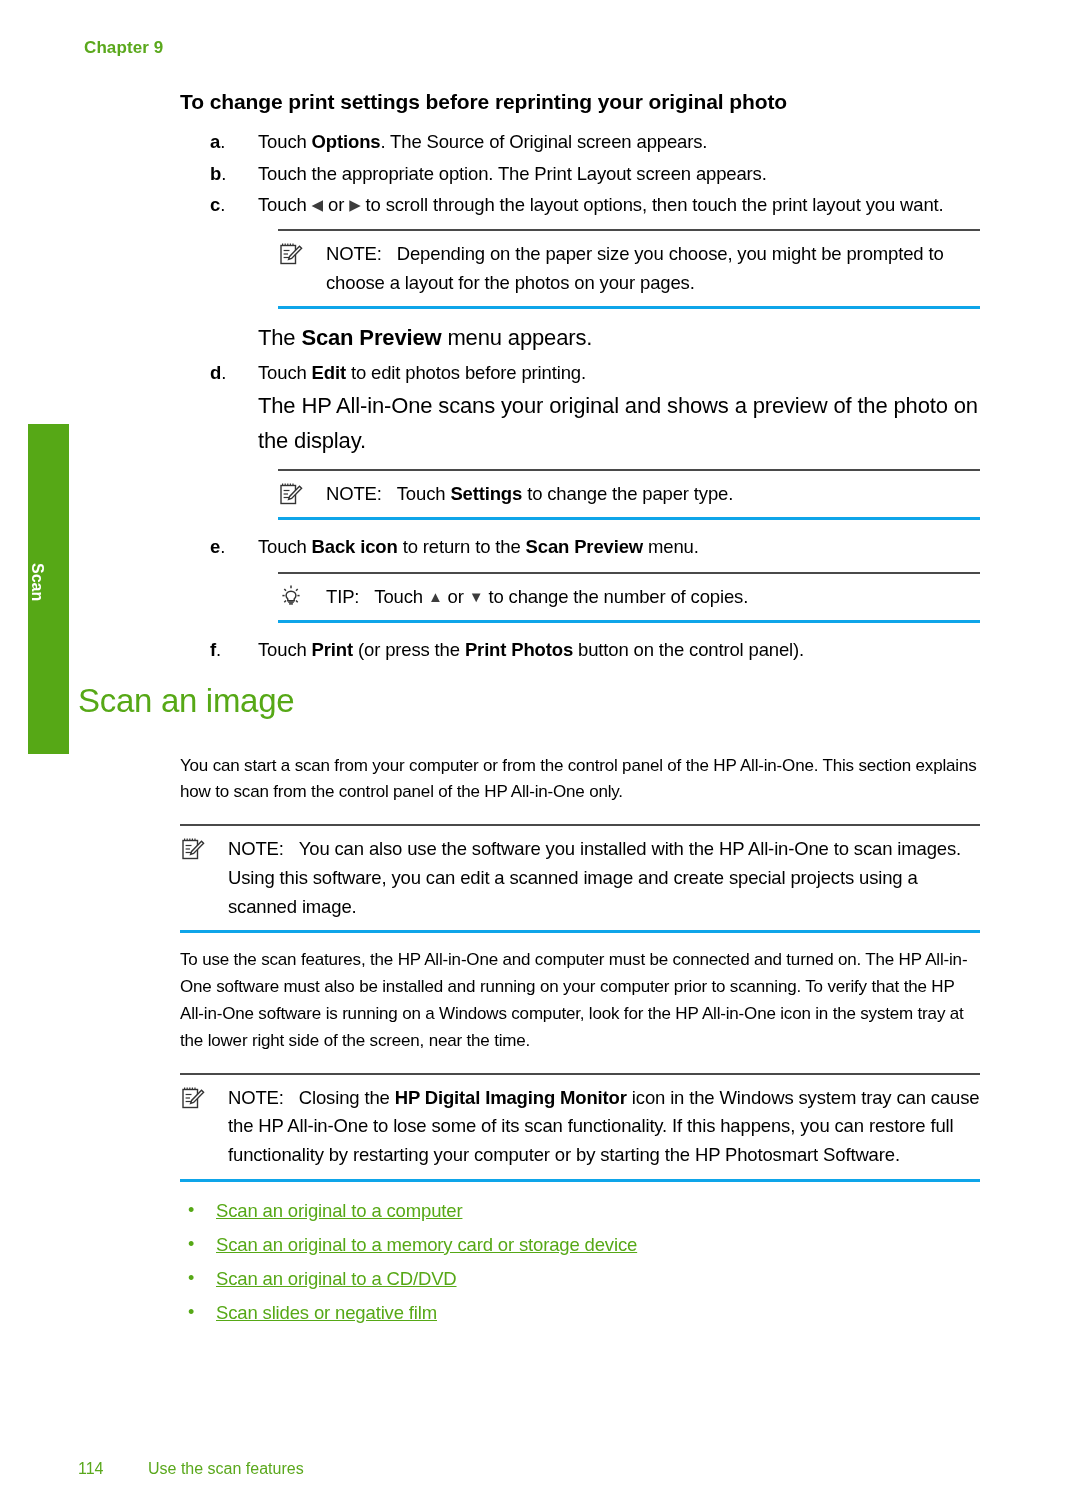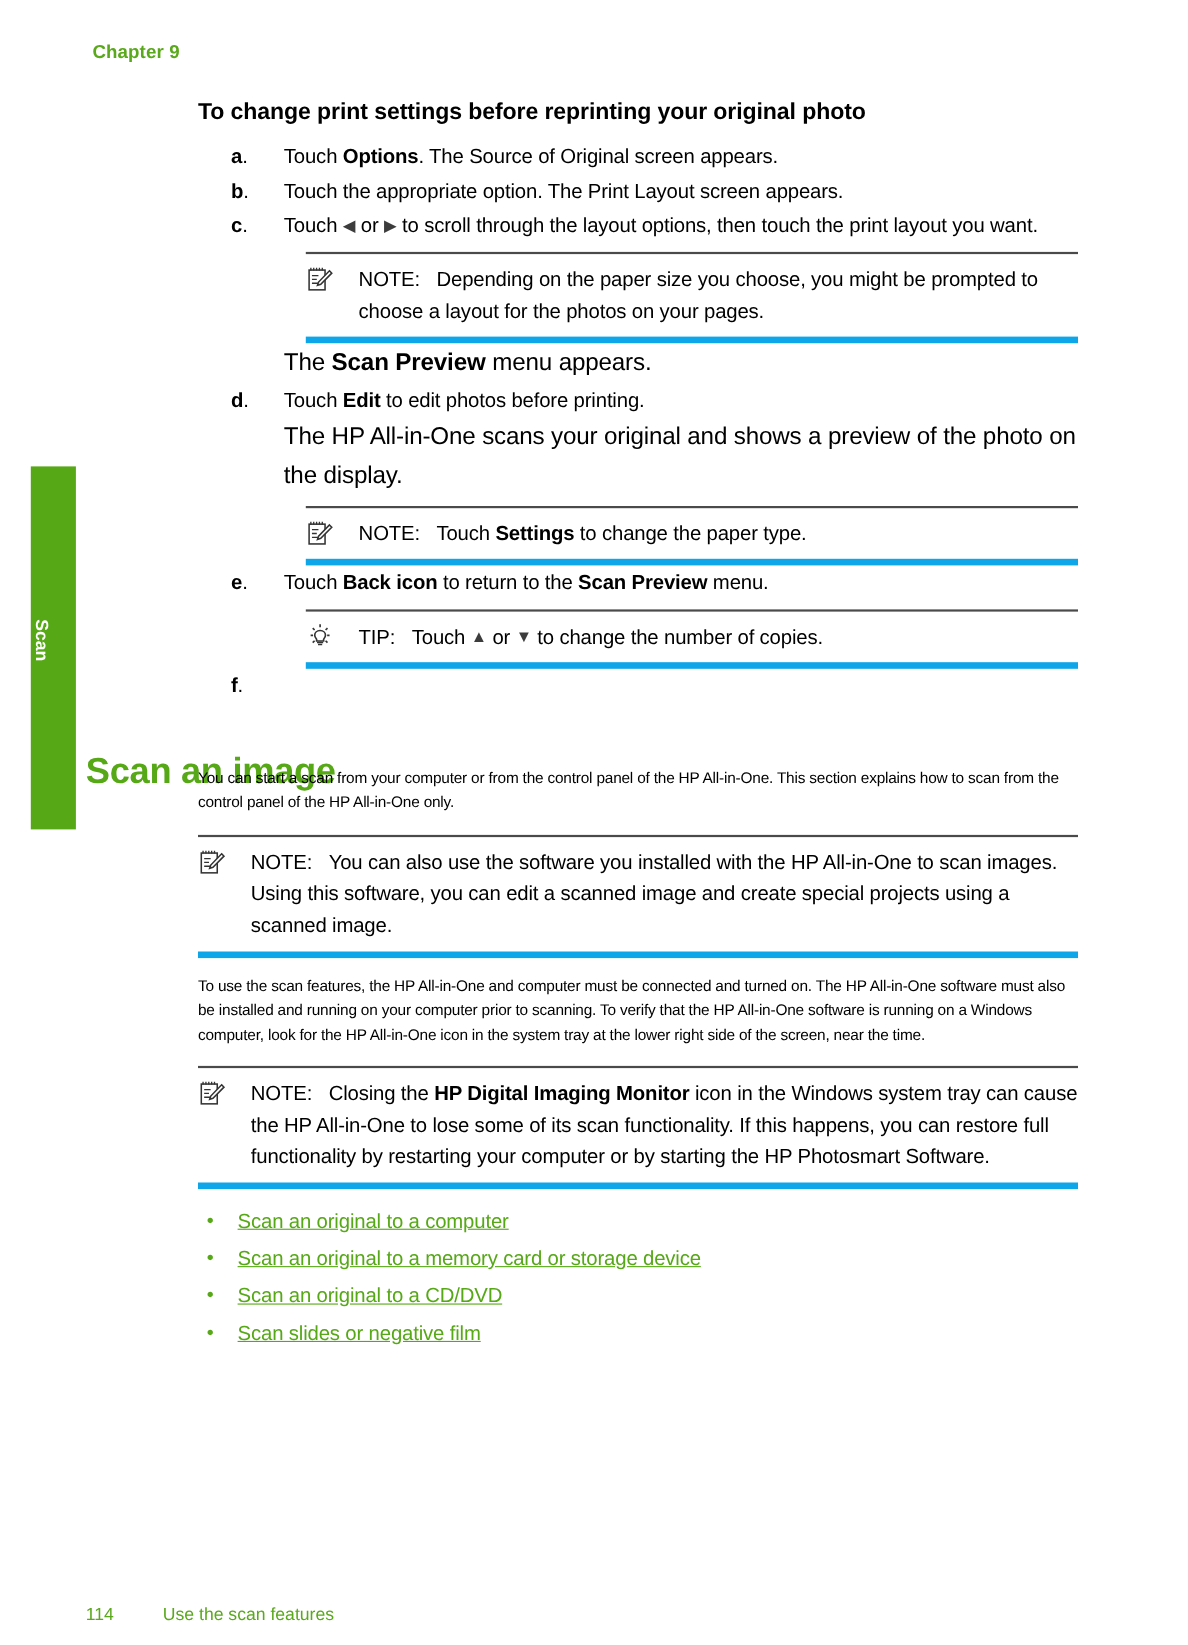--- a/index.html
+++ b/index.html
@@ -95,23 +95,23 @@
     font-size: 22px;
     line-height: 1.58;
     letter-spacing: -0.15px;
   }
 
   b, .b { font-weight: bold; }
 
   
   .admon {
     border-top: 2px solid #4a4a4a;
-    border-bottom: 6px solid #0ea5e9;
+    border-bottom: 3px solid #0ea5e9;
     padding: 9px 0 9px 0;
-    margin: 10px 0 0 0;
+    margin: 10px 0 12px 0;
     position: relative;
   }
   .admon-inner {
     position: relative;
     padding-left: 48px;
     font-size: 18.5px;
     line-height: 1.55;
     letter-spacing: -0.15px;
   }
   .admon-label { font-weight: normal; }
@@ -125,27 +125,27 @@
   }
   
   .admon.indent { margin-left: 98px; width: 702px; }
 
   
   .section-heading {
     position: absolute;
     left: 78px;
     top: 682px;
     font-size: 33px;
-    font-weight: bold;
+    font-weight: normal;
     color: #56a816;
     letter-spacing: -0.3px;
   }
 
   .para {
-    font-size: 14px;
+    font-size: 17px;
     line-height: 1.58;
     letter-spacing: -0.18px;
     margin: 0 0 0 0;
   }
 
   
   .bullets { margin-top: 14px; }
   .bullet-row {
     position: relative;
     padding-left: 36px;
@@ -283,20 +283,21 @@
             <line x1="18.0" y1="16.5" x2="19.7" y2="18.2" stroke="#333333" stroke-width="1.5"></line>
           </svg>
         </span>
         <span class="admon-label">TIP:</span>
         &nbsp;&nbsp;<span><span>Touch </span><span class="tri">▲</span><span> or </span><span class="tri">▼</span><span> to change the number of copies.</span></span>
       </div>
     </div>
 
     <div class="step">
       <span class="step-marker"><span>f</span><span class="dot">.</span></span>
+      <span><span>Touch </span><span class="b">Print</span><span> (or press the </span><span class="b">Print Photos</span><span> button on the control panel).</span></span>
     </div>
 
     <div style="height:86px;"></div>
 
     <div class="para">You can start a scan from your computer or from the control panel of the HP All-in-One. This section explains how to scan from the control panel of the HP All-in-One only.</div>
 
     <div class="admon" style="margin-top:18px;">
       <div class="admon-inner">
         <span class="admon-icon">
           <svg width="26" height="26" viewBox="0 0 26 26">

